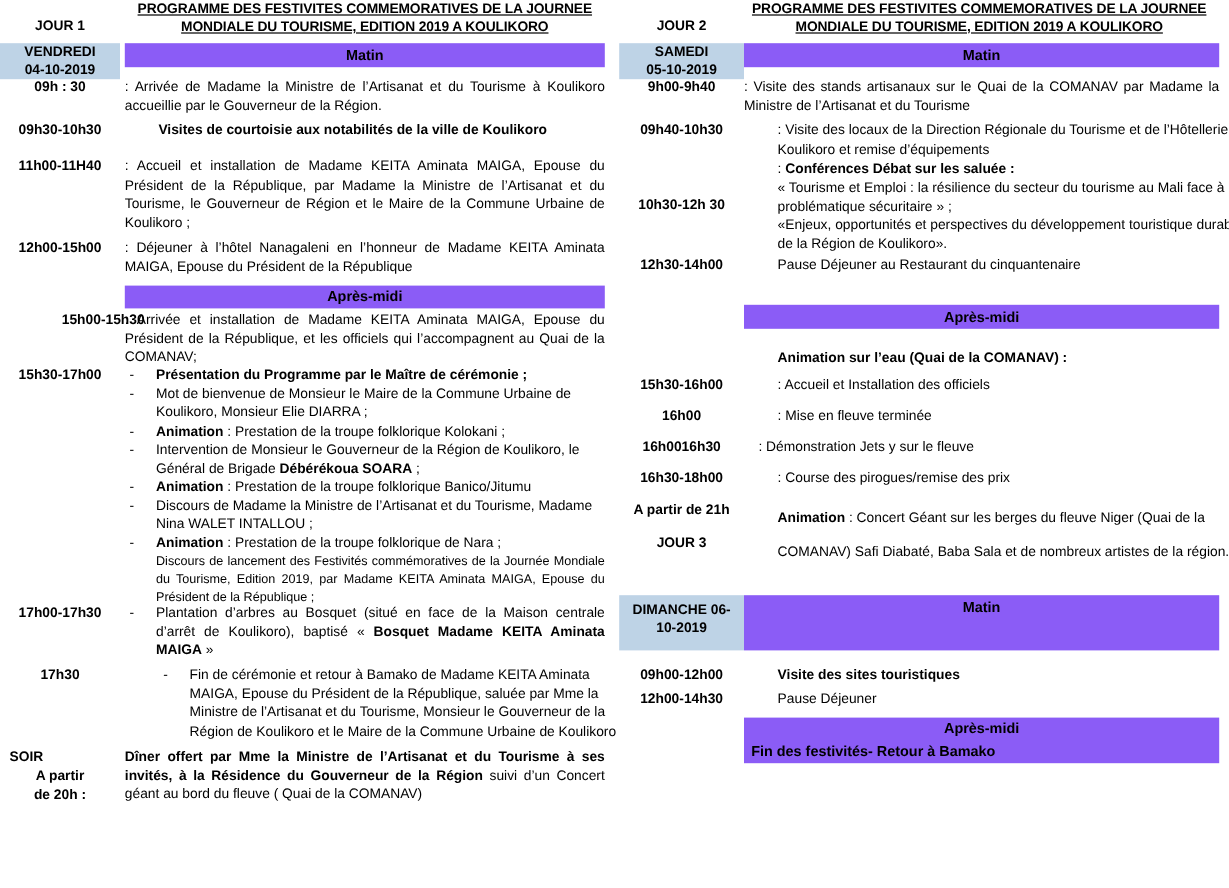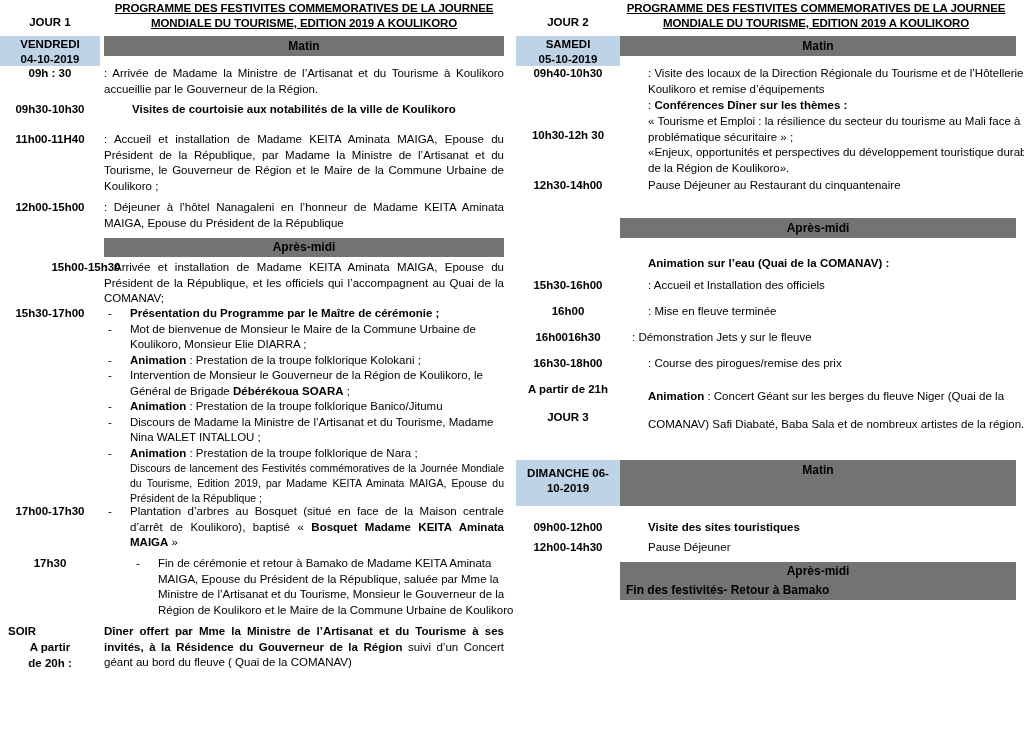--- a/index.html
+++ b/index.html
@@ -29,21 +29,21 @@
   
   .row{position:relative;}
   .datecell{
     position:absolute;left:0;width:100px;
     background:#bed3e6;color:#000;
     font-weight:bold;font-size:11.5px;line-height:15px;
     text-align:center;box-sizing:border-box;padding-top:1px;
   }
   .banner{
     position:absolute;left:104px;width:400px;
-    background:#737373;color:#000;
+    background:#8b5cf6;color:#000;
     font-weight:bold;font-size:12px;
     text-align:center;box-sizing:border-box;
   }
 
   
   .item{position:relative;font-size:11.5px;line-height:15.5px;}
   .time{
     position:absolute;left:0;width:100px;text-align:center;
     font-weight:bold;font-size:11.5px;line-height:15.5px;
   }
@@ -204,30 +204,34 @@
     </div>
 
     <div class="row" style="height:30px;">
       <div class="datecell" style="top:0;height:30px;left:4px;width:104px;">
         <div>SAMEDI</div>
         <div>05-10-2019</div>
       </div>
       <div class="banner" style="top:0;height:20px;line-height:20px;left:108px;width:396px;">Matin</div>
     </div>
 
+    <div class="item" style="height:36px;">
+      <div class="time" style="top:0;left:4px;width:104px;">9h00-9h40</div>
+      <div class="body" style="top:0;left:108px;width:396px;">: Visite des stands artisanaux sur le Quai de la COMANAV par Madame la Ministre de l’Artisanat et du Tourisme</div>
+    </div>
 
     <div class="item" style="height:32px;">
       <div class="time" style="top:0;left:4px;width:104px;">09h40-10h30</div>
       <div class="body nj" style="top:0;left:108px;width:396px;">: Visite des locaux de la Direction Régionale du Tourisme et de l’Hôtellerie de Koulikoro et remise d’équipements</div>
     </div>
 
     <div class="item" style="height:80px;">
       <div class="time" style="top:30px;left:4px;width:104px;">10h30-12h 30</div>
       <div class="body nj" style="top:0;left:108px;width:396px;">
-        <span>: </span><b>Conférences Dîner sur les thèmes :</b>
+        <span>: </span><b>Conférences Débat sur les saluée :</b>
       </div>
       <div class="body nj" style="top:16px;left:108px;width:396px;">« Tourisme et Emploi : la résilience du secteur du tourisme au Mali face à la problématique sécuritaire » ;</div>
       <div class="body nj" style="top:47px;left:108px;width:396px;">«Enjeux, opportunités et perspectives du développement touristique durable de la Région de Koulikoro».</div>
     </div>
 
     <div class="item" style="height:22px;">
       <div class="time" style="top:0;left:4px;width:104px;">12h30-14h00</div>
       <div class="body nj" style="top:0;left:108px;width:396px;">Pause Déjeuner au Restaurant du cinquantenaire</div>
     </div>
 

